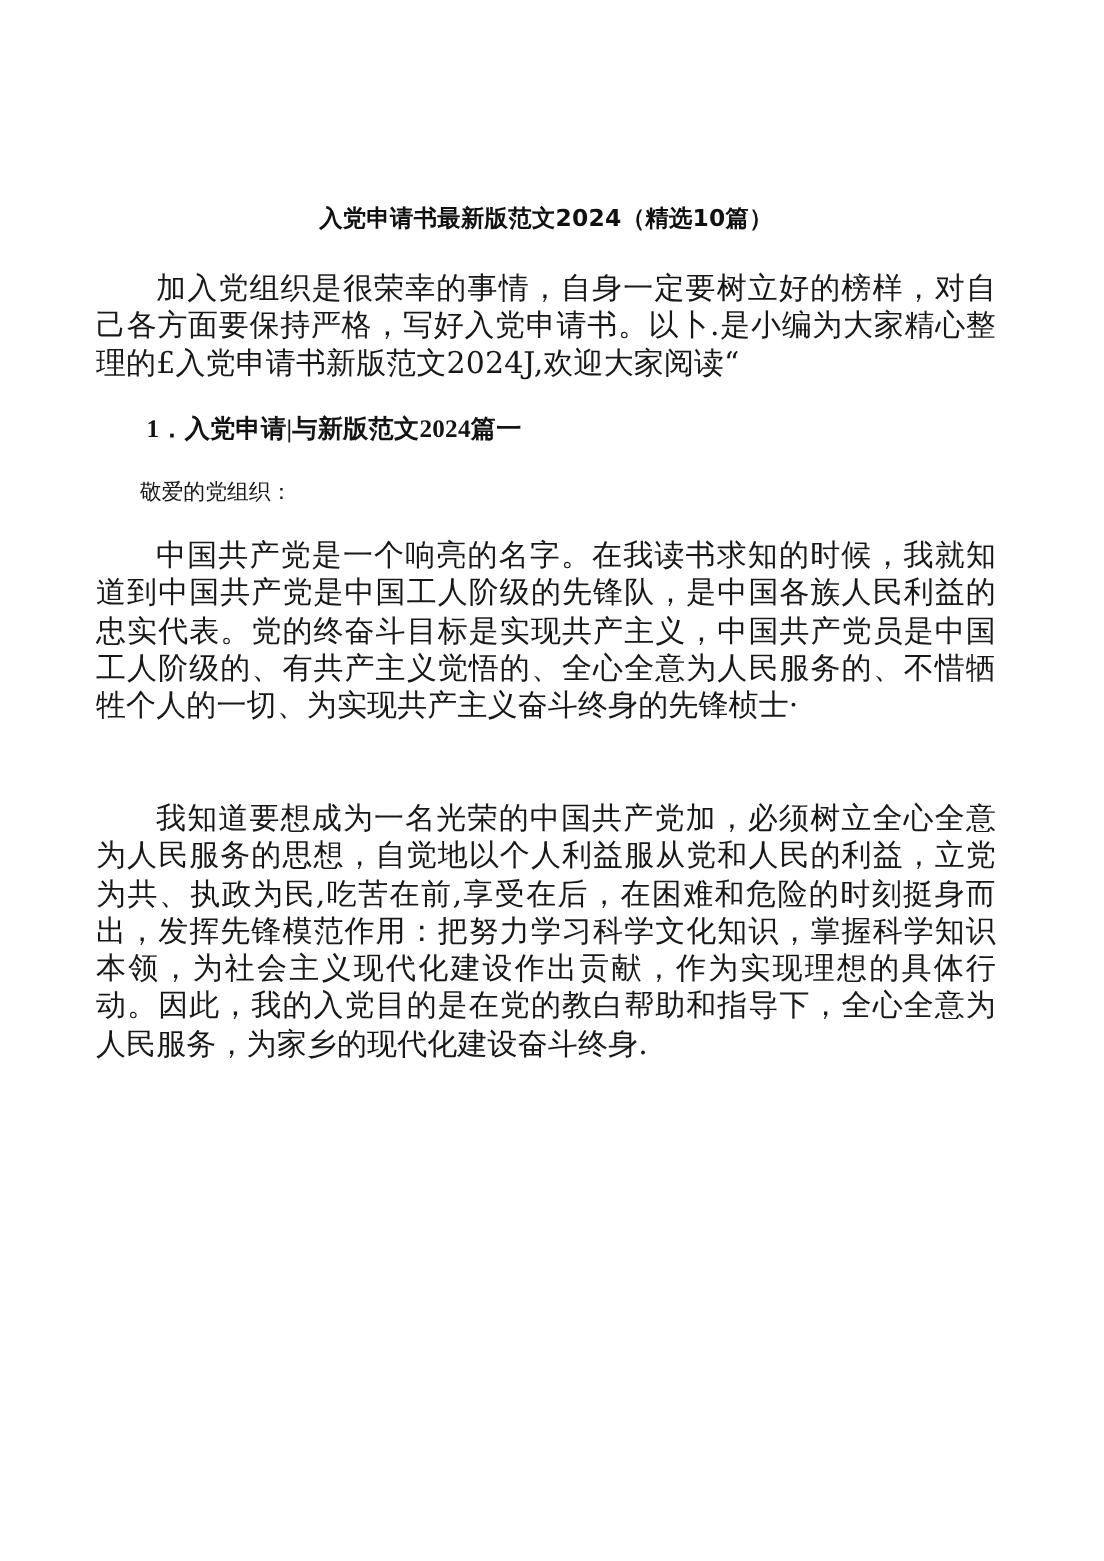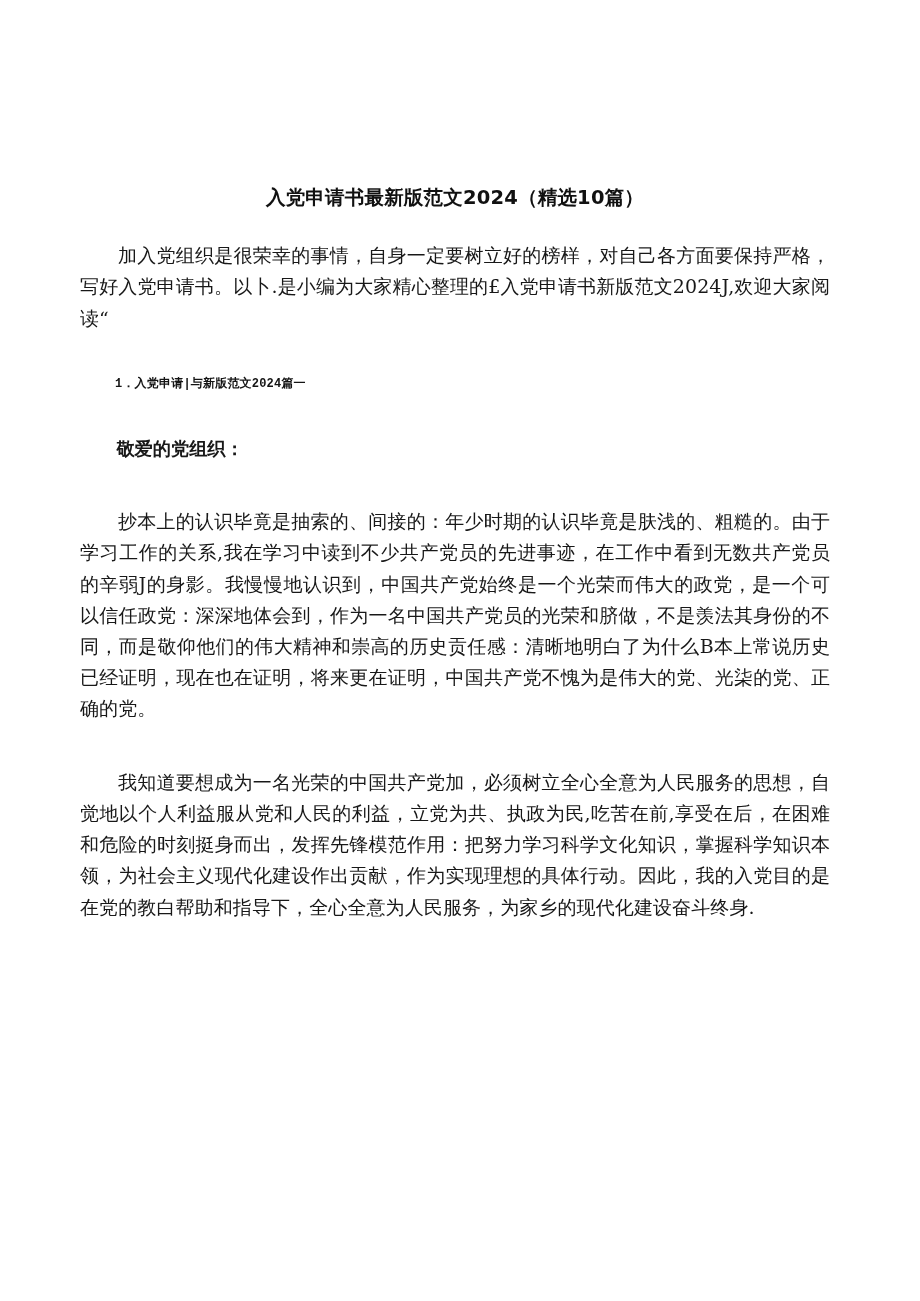--- a/index.html
+++ b/index.html
@@ -15,61 +15,60 @@
     background: #ffffff;
     margin: 0 auto;
     overflow: hidden;
     font-family: "DejaVu Serif", "Liberation Serif", serif;
     color: #1a1a1a;
     box-sizing: border-box;
   }
   .content {
     position: absolute;
     left: 80px;
-    top: 16px;
+    top: 0;
     width: 750px;
   }
   .doc-title {
     text-align: center;
     font-family: "DejaVu Sans", "Liberation Sans", sans-serif;
     font-weight: bold;
     font-size: 19.5px;
     letter-spacing: 0.2px;
     line-height: 1.5;
     margin: 0;
     padding-top: 167px;
     color: #111111;
   }
   .para {
-    font-size: 19px;
+    font-size: 25px;
     line-height: 31.2px;
     text-align: justify;
     text-justify: inter-ideograph;
     margin: 0;
     text-indent: 2em;
     color: #181818;
     letter-spacing: 0.1px;
   }
   .sec-heading {
-    font-family: Liberation Mono, monospace;
+    font-family: Liberation Serif, serif;
     font-weight: bold;
-    font-size: 12px;
+    font-size: 21px;
     line-height: 31.2px;
-    margin: 11px;
+    margin: 0;
     text-indent: 2em;
     color: #141414;
     letter-spacing: 0.2px;
   }
   .salutation {
     font-size: 18.2px;
     line-height: 31.2px;
     margin: 0;
     text-indent: 2em;
     color: #181818;
-    font-weight: bold;
   }
   .gap-1 { height: 28px; }
   .gap-2 { height: 24px; }
   .gap-3 { height: 22px; }
   .gap-4 { height: 21px; }
   .gap-5 { height: 21px; }
   .gap-6 { height: 21px; }
   .gap-7 { height: 21px; }
   .gap-8 { height: 21px; }
 </style>
@@ -88,24 +87,24 @@
     <div class="gap-2"></div>
 
     <p class="sec-heading">1．入党申请|与新版范文2024篇一</p>
 
     <div class="gap-3"></div>
 
     <p class="salutation">敬爱的党组织：</p>
 
     <div class="gap-4"></div>
 
+    <p class="para">中国共产党是一个响亮的名字。在我读书求知的时候，我就知道到中国共产党是中国工人阶级的先锋队，是中国各族人民利益的忠实代表。党的终奋斗目标是实现共产主义，中国共产党员是中国工人阶级的、有共产主义觉悟的、全心全意为人民服务的、不惜牺牲个人的一切、为实现共产主义奋斗终身的先锋桢士·</p>
 
     <div class="gap-5"></div>
 
-    <p class="para">抄本上的认识毕竟是抽索的、间接的：年少时期的认识毕竟是肤浅的、粗糙的。由于学习工作的关系,我在学习中读到不少共产党员的先进事迹，在工作中看到无数共产党员的辛弱J的身影。我慢慢地认识到，中国共产党始终是一个光荣而伟大的政党，是一个可以信任政党：深深地体会到，作为一名中国共产党员的光荣和脐做，不是羡法其身份的不同，而是敬仰他们的伟大精神和崇高的历史贡任感：清晰地明白了为什么B本上常说历史已经证明，现在也在证明，将来更在证明，中国共产党不愧为是伟大的党、光柒的党、正确的党。</p>
 
     <div class="gap-6"></div>
 
 
     <div class="gap-7"></div>
 
     <p class="para">我知道要想成为一名光荣的中国共产党加，必须树立全心全意为人民服务的思想，自觉地以个人利益服从党和人民的利益，立党为共、执政为民,吃苦在前,享受在后，在困难和危险的时刻挺身而出，发挥先锋模范作用：把努力学习科学文化知识，掌握科学知识本领，为社会主义现代化建设作出贡献，作为实现理想的具体行动。因此，我的入党目的是在党的教白帮助和指导下，全心全意为人民服务，为家乡的现代化建设奋斗终身.</p>
 
     <div class="gap-8"></div>
 

